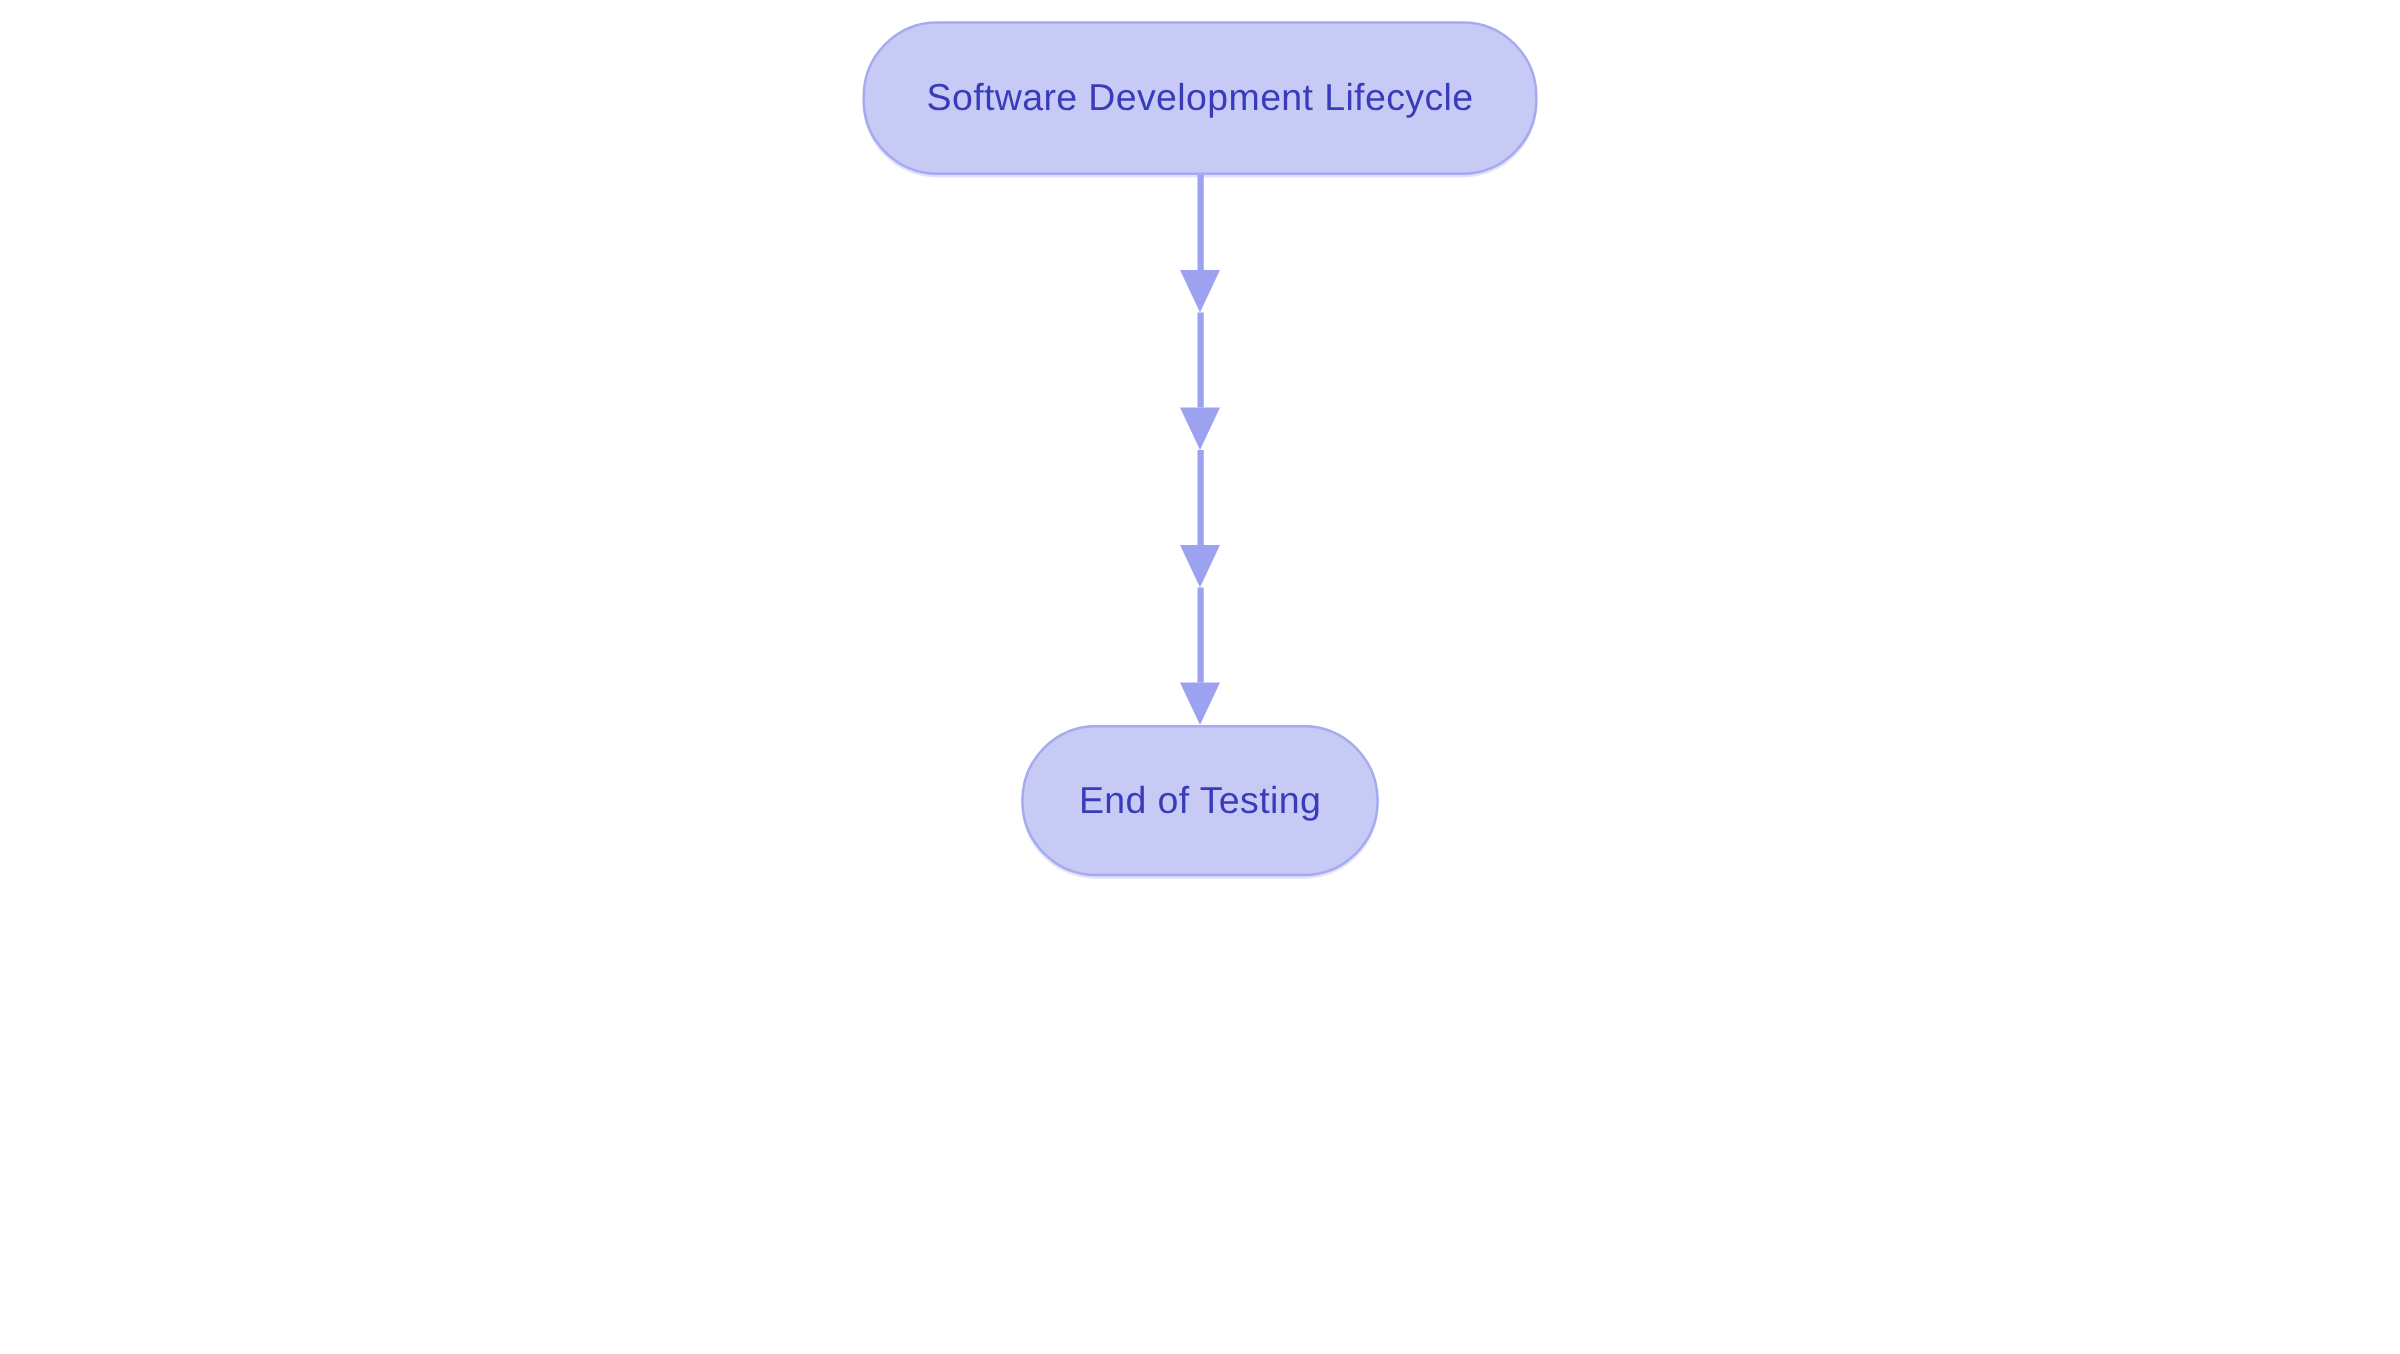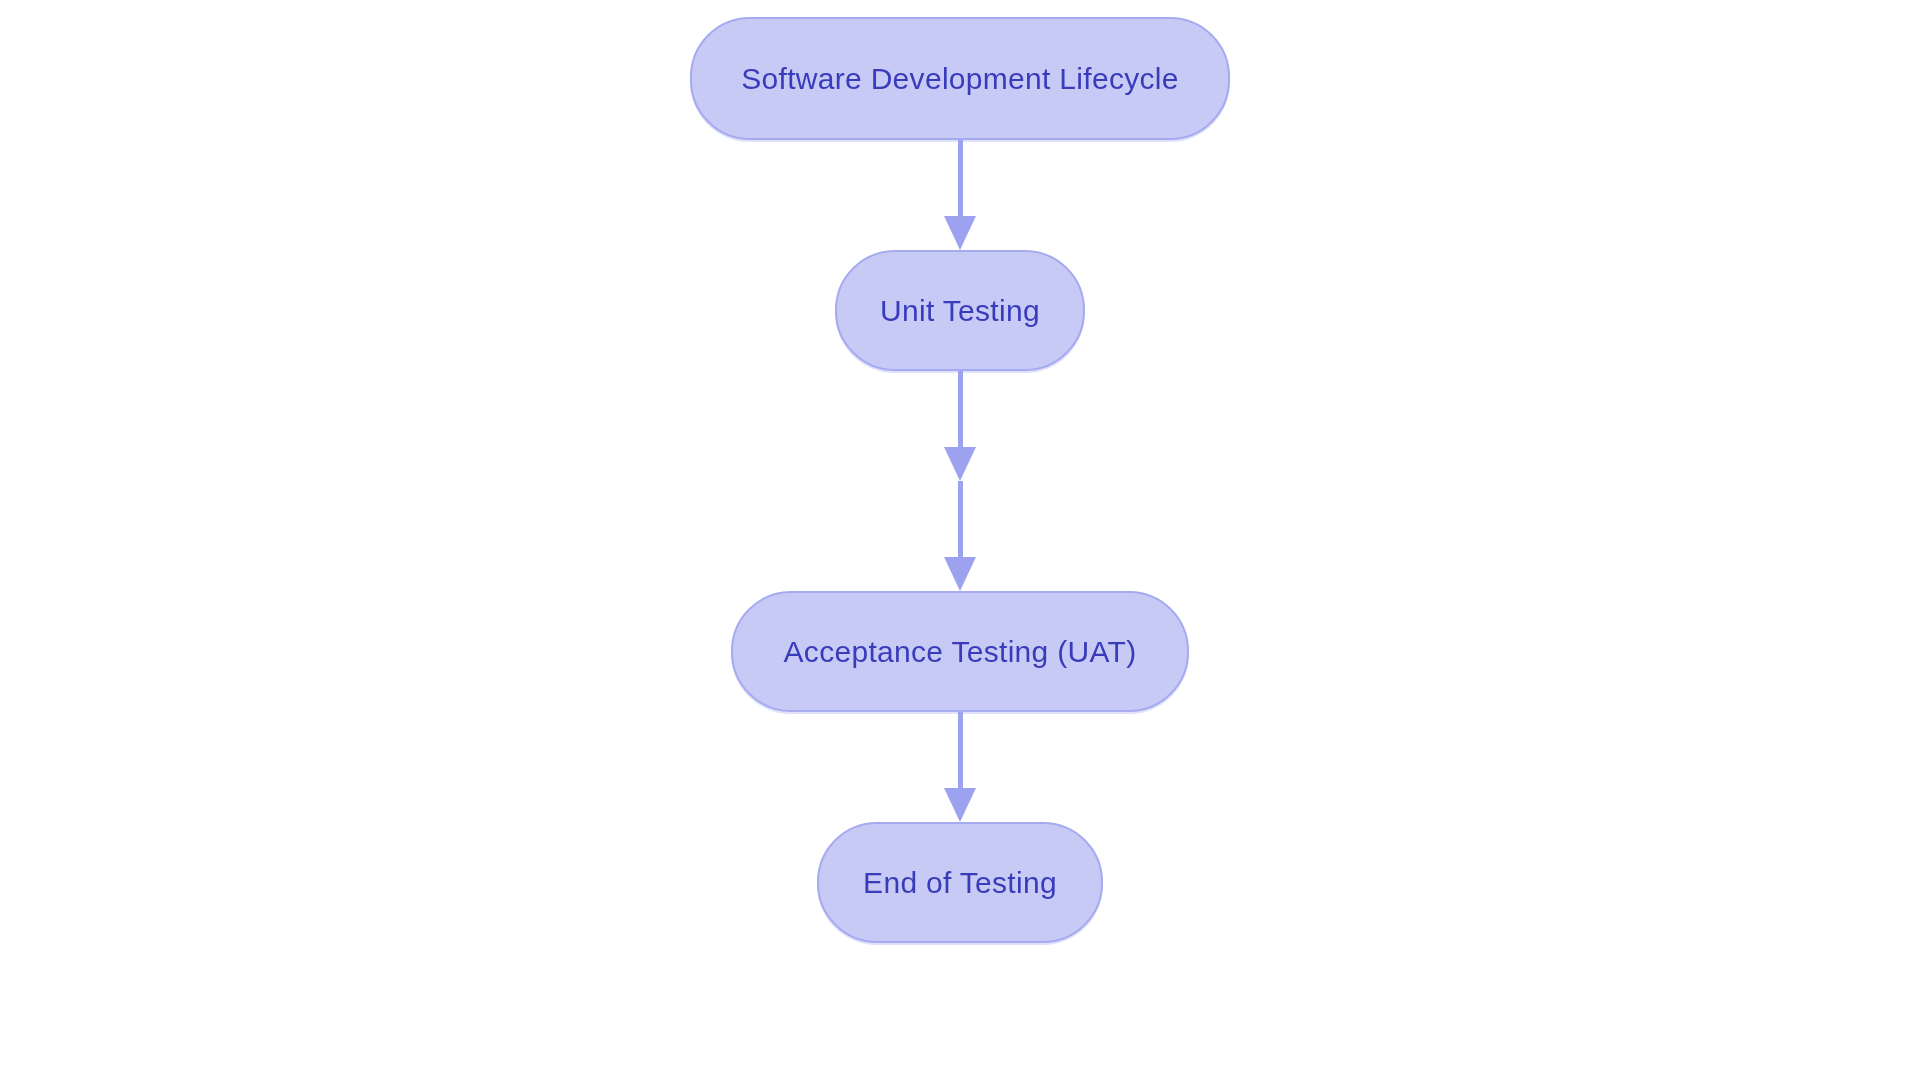--- a/index.html
+++ b/index.html
@@ -73,38 +73,32 @@
 
   <div class="node n0">
     <span>Software Development Lifecycle</span>
   </div>
 
   <div class="connector">
     <div class="arrow-line"></div>
     <div class="arrow-head"></div>
   </div>
 
-  <div class="node n1">
-    <span>Unit Testing</span>
-  </div>
 
   <div class="connector">
     <div class="arrow-line"></div>
     <div class="arrow-head"></div>
   </div>
 
 
   <div class="connector">
     <div class="arrow-line"></div>
     <div class="arrow-head"></div>
   </div>
 
-  <div class="node n3">
-    <span>Acceptance Testing (UAT)</span>
-  </div>
 
   <div class="connector">
     <div class="arrow-line"></div>
     <div class="arrow-head"></div>
   </div>
 
   <div class="node n4">
     <span>End of Testing</span>
   </div>
 

